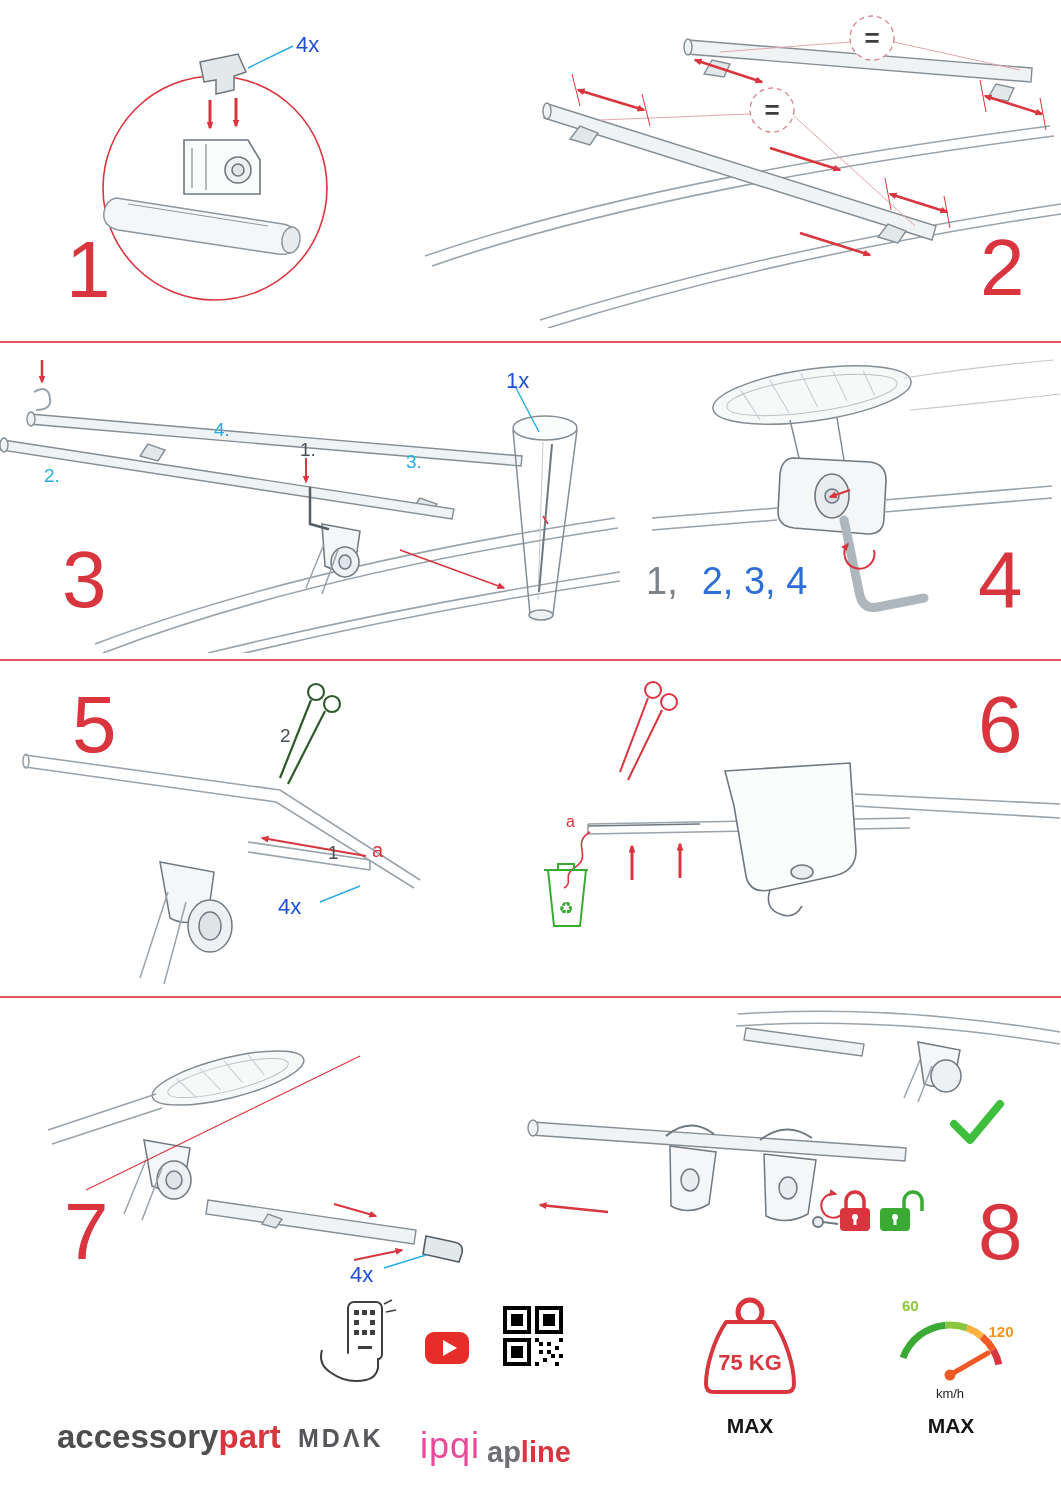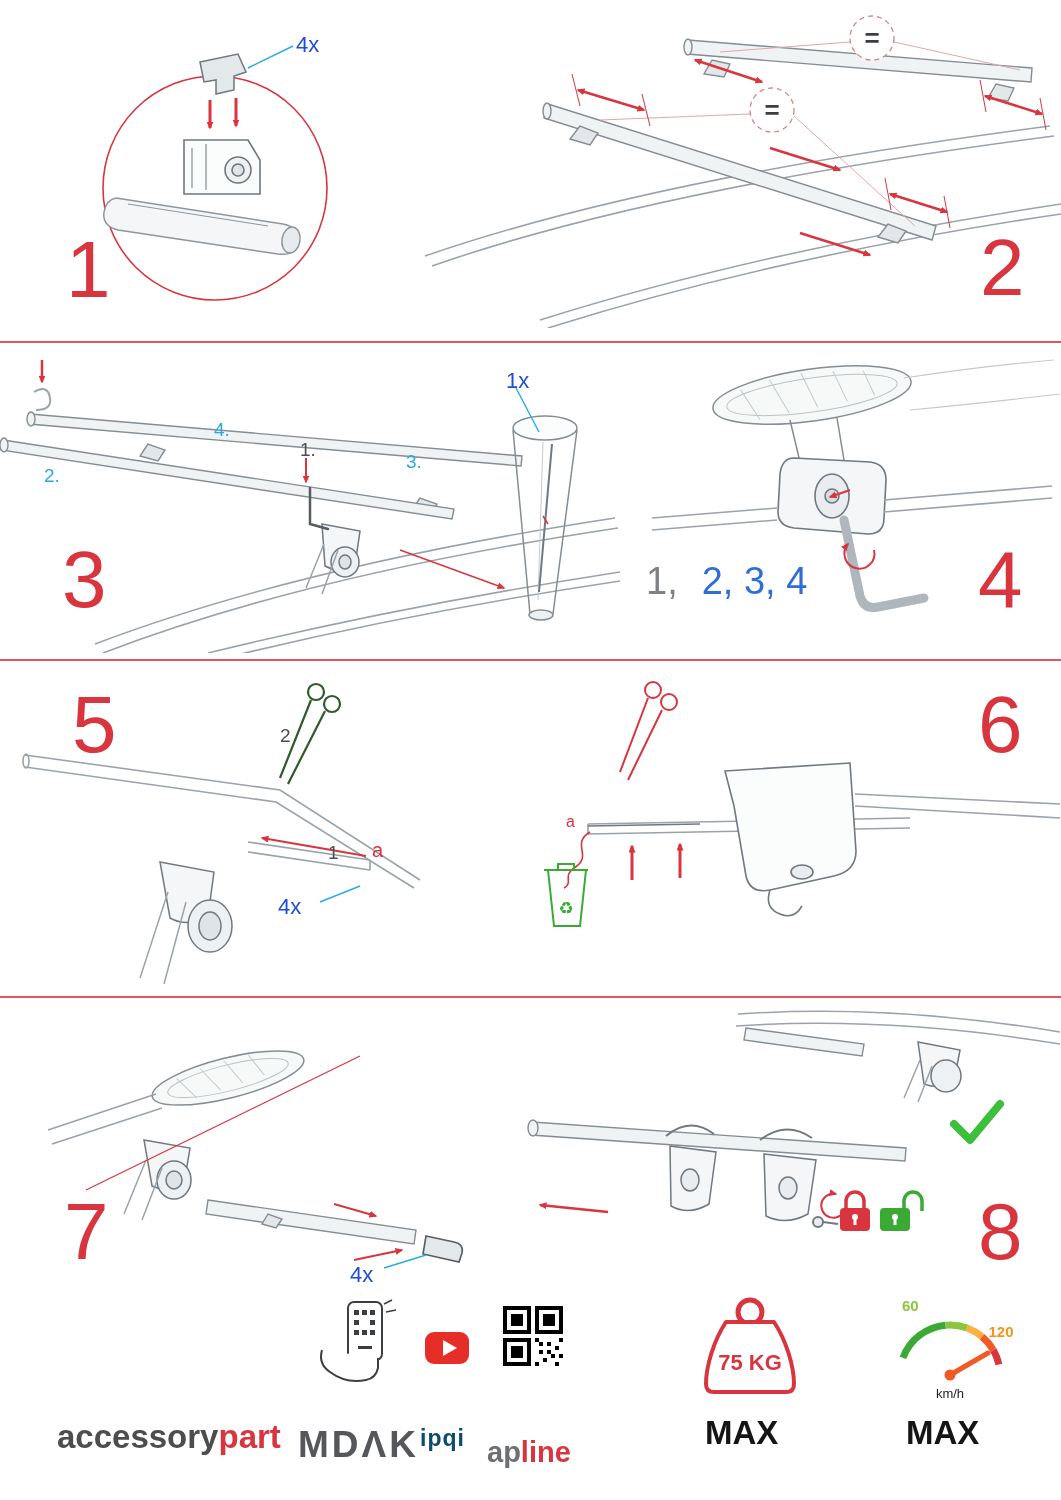--- a/index.html
+++ b/index.html
@@ -12,25 +12,25 @@
   .lbl-blue{color:#29abe2;font-size:19px;font-weight:500}
   .lbl-dark{color:#4a4f54;font-size:19px;font-weight:500}
   .lbl-red{color:#d9353f;font-size:20px;font-weight:500}
   .lbl-small{font-size:16px}
   .divider{position:absolute;left:0;width:1061px;height:2px;background:#e0555e}
   .sequence{position:absolute;font-size:38px;font-weight:500;color:#7d8286}
   .sequence .blue{color:#2e6fd6;margin-left:24px}
   .product-name{position:absolute;font-size:50px;font-weight:600;color:#2d2f8e;letter-spacing:1px}
   .brandline{position:absolute;font-size:33px;font-weight:700;color:#4d4d4d}
   .brandline .red{color:#d9353f}
-  .logo-mdak{position:absolute;font-size:37px;font-weight:700;color:#55575a;letter-spacing:3px}
-  .logo-ipqi{position:absolute;font-size:23px;font-weight:700;color:#0c4a6e;letter-spacing:1px}
+  .logo-mdak{position:absolute;font-size:25px;font-weight:700;color:#55575a;letter-spacing:3px}
+  .logo-ipqi{position:absolute;font-size:36px;font-weight:400;color:#ec4899;letter-spacing:1px}
   .logo-apline{position:absolute;font-size:29px;font-weight:600;color:#6d6f72}
   .logo-apline .red{color:#d9353f}
-  .max-label{position:absolute;font-size:33px;font-weight:700;color:#151515;width:90px;}
+  .max-label{position:absolute;font-size:21px;font-weight:700;color:#151515;width:90px;text-align:center}
   svg text{font-family:"Liberation Sans",sans-serif}
 </style>
 </head>
 <body>
 
 <div class="page">
 
   <div class="divider" style="top:341px"></div>
   <div class="divider" style="top:659px"></div>
   <div class="divider" style="top:996px"></div>

